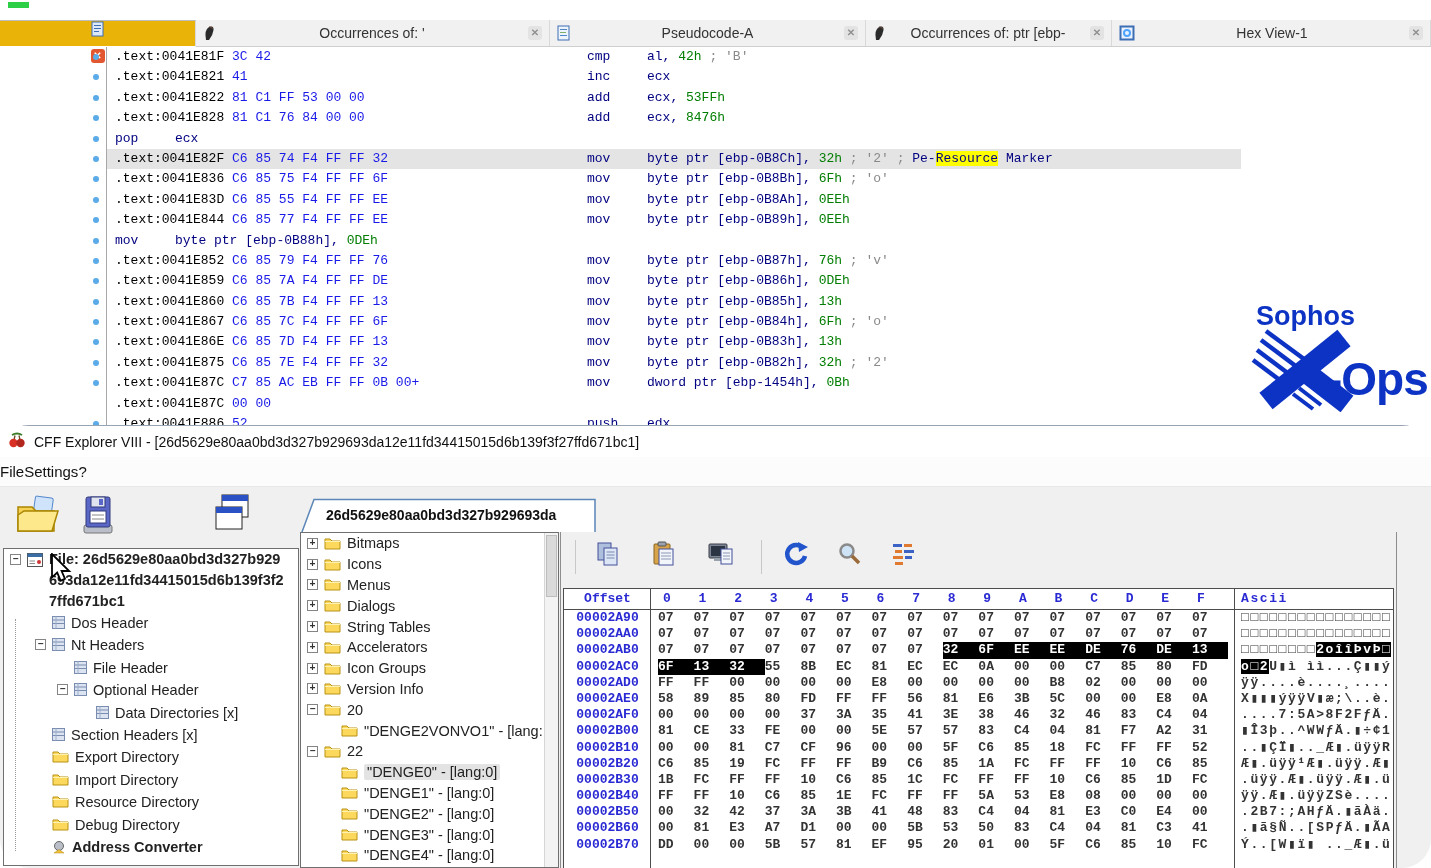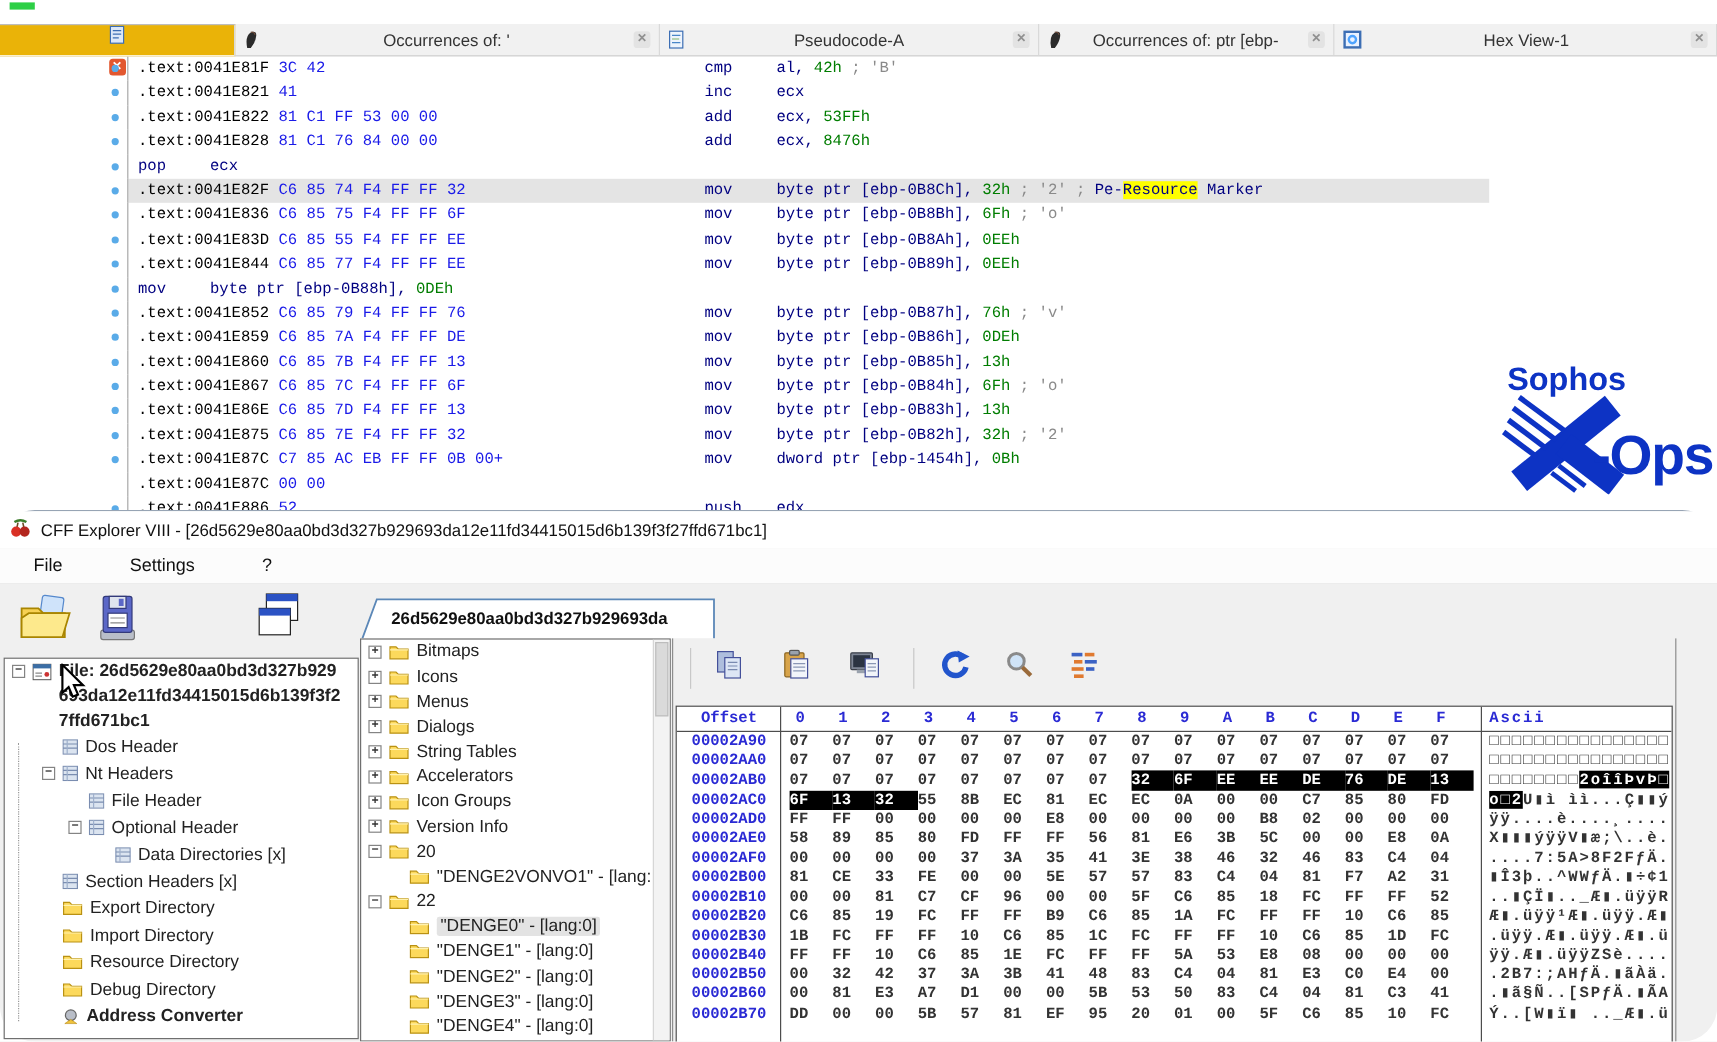--- a/index.html
+++ b/index.html
@@ -35,21 +35,21 @@
   .c-m{color:#000080;}
   .c-h{color:#000080;background:#ffff00;}
   
   .logo{position:absolute;left:1243px;top:300px;width:185px;height:112px;}
   
   .cff{position:absolute;left:0;top:425px;right:0;bottom:0;background:#f0f0f0;border-top:1px solid #97a4b4;border-radius:29px;}
   .cff-title{height:31px;background:#fff;display:flex;align-items:center;padding-left:8px;gap:8px;
              font-size:14px;color:#111;}
   .cff-menu{height:29px;background:#fcfcfc;display:flex;align-items:center;font-size:15px;color:#111;
             border-bottom:1px solid #e8e8e8;}
-  .cff-menu .mitem{padding:0 28px;}
+  .cff-menu .mitem{padding:0 0;}
   .cff-toolbar{height:61px;position:relative;}
   .tbico{position:absolute;}
   .lpanel{position:absolute;left:3px;top:122px;width:294px;bottom:2px;background:#fff;
           border:1px solid #6f6f6f;overflow:hidden;font-size:14.5px;color:#222;}
   .lpanel .vguide{position:absolute;left:11px;top:70px;bottom:14px;border-left:1px dotted #9a9a9a;}
   .trow{display:flex;align-items:flex-start;line-height:22.4px;min-height:22.4px;position:relative;}
   .trow.root{line-height:21px;}
   .trow .exp{width:11px;height:11px;flex:none;box-sizing:border-box;border:1px solid #848484;background:#fff;
              font:bold 10px/9px "Liberation Mono",monospace;text-align:center;margin:5px 6px 0 0;color:#333;}
   .trow .expspace{width:17px;flex:none;}

